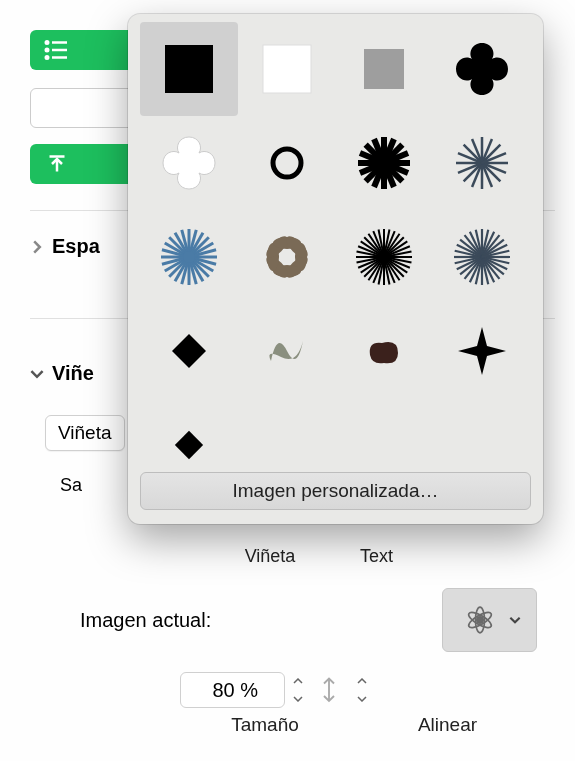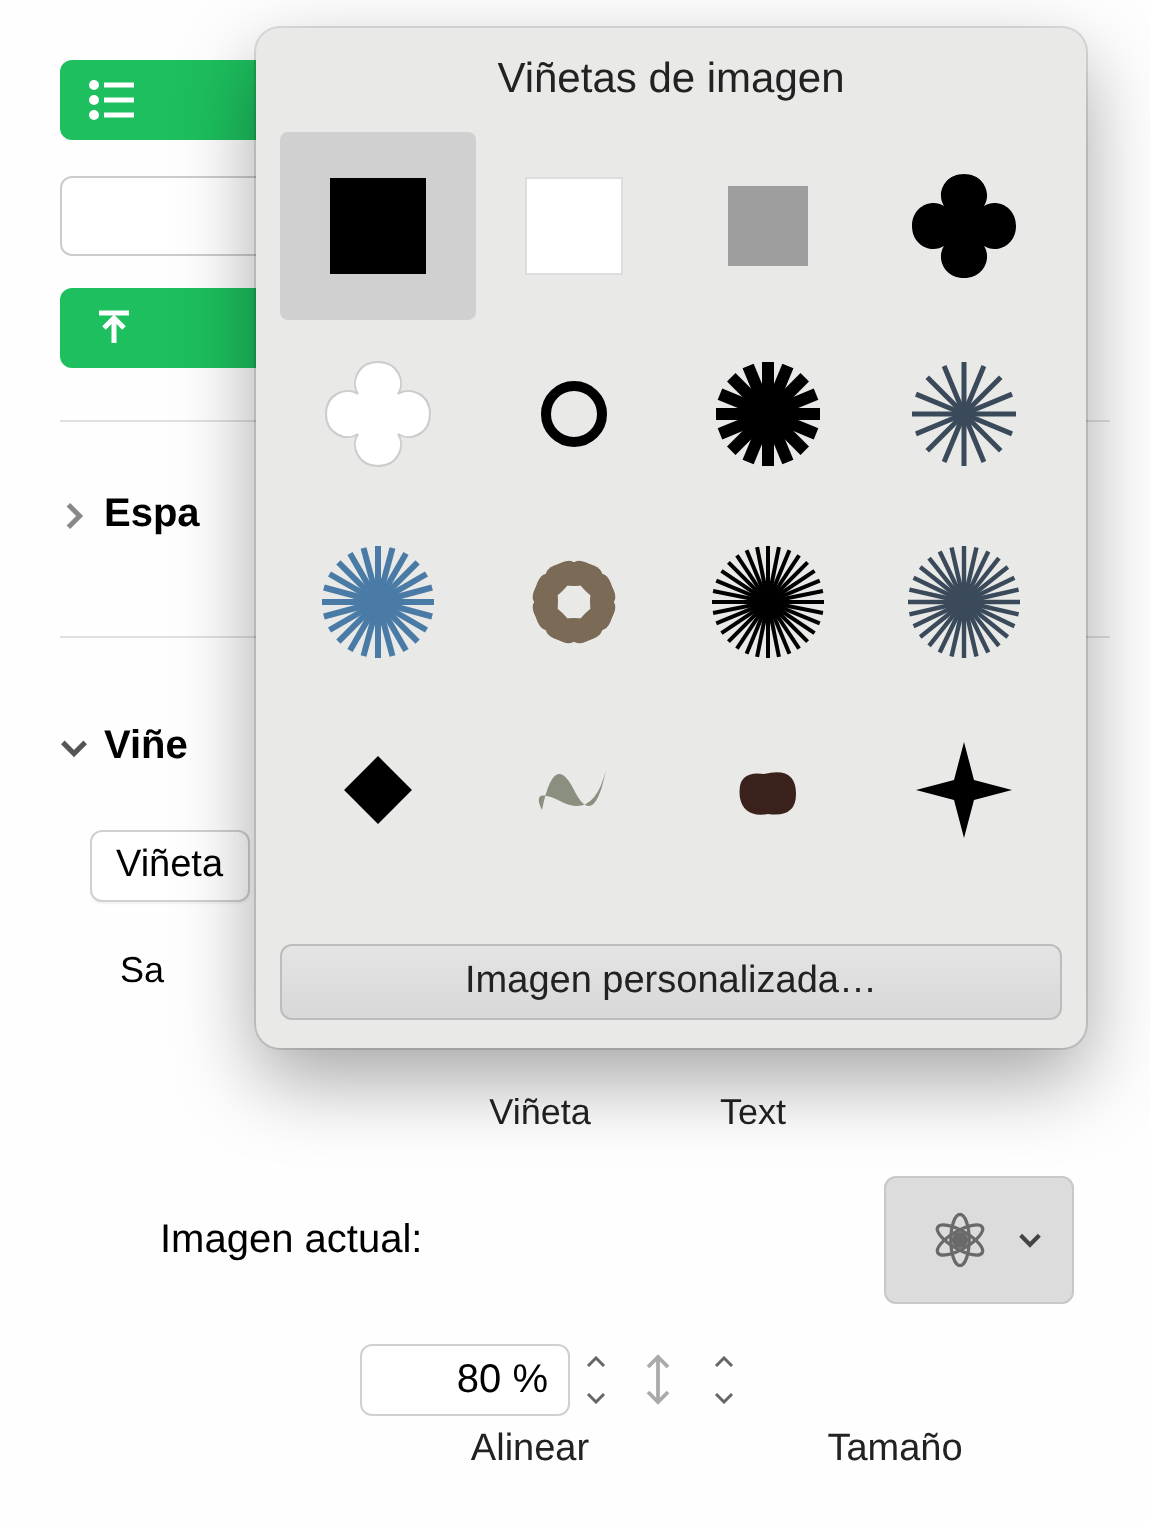--- a/index.html
+++ b/index.html
@@ -41,21 +41,21 @@
 
     .disclosure-row {
       position: absolute;
       left: 30px;
       display: flex;
       align-items: center;
       gap: 8px;
       font-size: 20px;
       font-weight: 600;
     }
-    .dr1 { top: 246px; }
+    .dr1 { top: 235px; }
     .dr2 { top: 362px; }
     .chevron { width: 14px; height: 14px; display: flex; align-items: center; justify-content: center; color: #888; }
 
     .field-row {
       position: absolute;
       left: 45px;
       display: flex;
       align-items: center;
       gap: 10px;
     }
@@ -110,21 +110,21 @@
       gap: 10px;
     }
     .stepper-field {
       display: flex;
       align-items: center;
     }
     .stepper-input {
       background: #fff; border: 1px solid #d0d0d0; border-radius: 6px;
       width: 105px; height: 36px;
       display: flex; align-items: center; justify-content: flex-end;
-      padding-right: 10px; font-size: 20px;
+      padding-right: 26px; font-size: 20px;
     }
     .stepper-ctrl {
       width: 22px; height: 36px;
       display: flex; flex-direction: column;
       margin-left: 2px;
     }
     .stepper-ctrl div { flex:1; display:flex; align-items:center; justify-content:center; color:#666; font-size:10px; }
     .updown-icon { width: 20px; color:#888; }
     .bottom-labels {
       position: absolute;
@@ -306,26 +306,25 @@
         </div>
       <div>
           <svg width="10" height="6" viewBox="0 0 10 6">
             <path d="M1 1l4 4 4-4" fill="none" stroke="#666" stroke-width="1.5"></path>
           </svg>
         </div>
     </div>
   </div>
 </div>
 <div class="bottom-labels">
+  <span>Tamaño</span>
   <span>Alinear</span>
-  <span>Tamaño</span>
 </div>
 
 <div class="popover">
-  <div class="popover-title">Viñetas de imagen</div>
   <div class="bullet-grid">
     <div class="bullet-grid-inner" id="bullet-grid-inner">
         <div class="bullet-cell sel">
           <svg viewBox="0 0 60 60">
             <rect x="6" y="6" width="48" height="48" fill="#000"></rect>
           </svg>
         </div>
         <div class="bullet-cell">
           <svg viewBox="0 0 60 60">
             <rect x="6" y="6" width="48" height="48" fill="#fff" stroke="#ddd"></rect>

